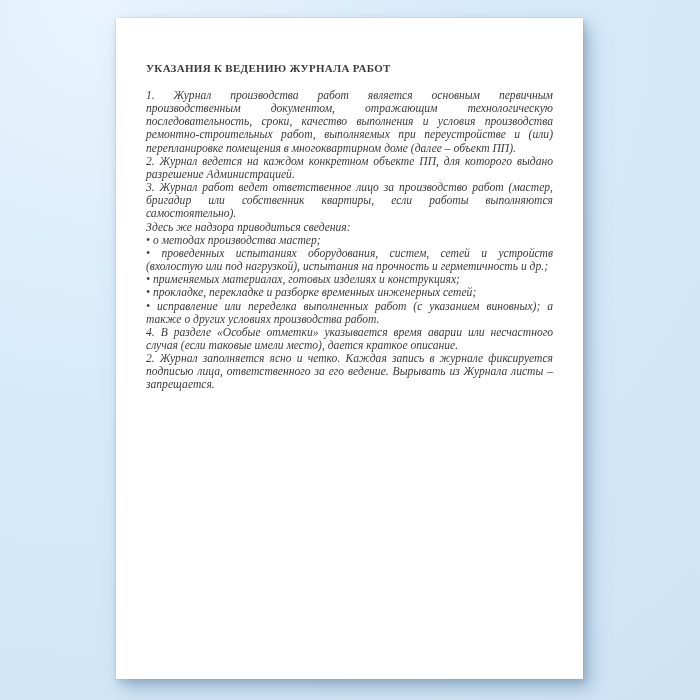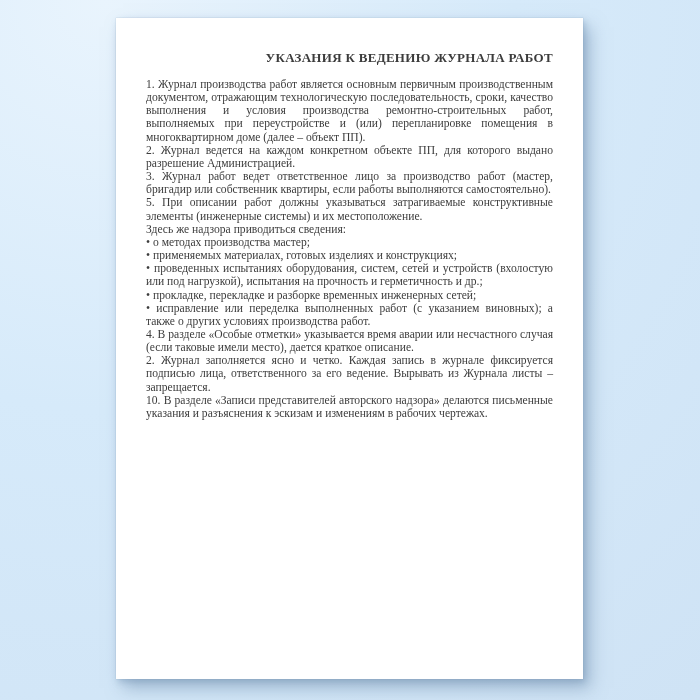--- a/index.html
+++ b/index.html
@@ -35,51 +35,50 @@
     height: 661px;
     background: var(--page);
     box-shadow: 0 0 1px rgba(130,155,185,0.65),
                 2px 3px 6px rgba(110,140,175,0.35),
                 7px 9px 16px var(--shadow);
     padding: 28px 30px 30px 30px;
     font-family: "Liberation Serif", "DejaVu Serif", serif;
     color: var(--text);
   }
   .title {
-    margin: 4px 0 13px 0;
-    font-size: 13px;
+    margin: 15px 0 13px 0;
+    font-size: 11px;
     line-height: 15px;
     font-weight: bold;
-    text-align: right;
+    text-align: left;
     letter-spacing: 0.3px;
     color: var(--text);
   }
   .para {
     margin: 0;
     font-size: 11.6px;
     line-height: 13.15px;
     text-align: justify;
     color: var(--text);
+    font-style: italic;
   }
 </style>
 </head>
 <body>
 
 <div class="scene">
   <div class="page">
     <h1 class="title">УКАЗАНИЯ К ВЕДЕНИЮ ЖУРНАЛА РАБОТ</h1>
     <div>
         <p class="para">1. Журнал производства работ является основным первичным производственным документом, отражающим технологическую последовательность, сроки, качество выполнения и условия производства ремонтно-строительных работ, выполняемых при переустройстве и (или) перепланировке помещения в многоквартирном доме (далее – объект ПП).</p>
         <p class="para">2. Журнал ведется на каждом конкретном объекте ПП, для которого выдано разрешение Администрацией.</p>
         <p class="para">3. Журнал работ ведет ответственное лицо за производство работ (мастер, бригадир или собственник квартиры, если работы выполняются самостоятельно).</p>
-        <p class="para">5. При описании работ должны указываться затрагиваемые конструктивные элементы (инженерные системы) и их местоположение.</p>
         <p class="para">Здесь же надзора приводиться сведения:</p>
         <p class="para">• о методах производства мастер;</p>
+        <p class="para">• проведенных испытаниях оборудования, систем, сетей и устройств (вхолостую или под нагрузкой), испытания на прочность и герметичность и др.;</p>
         <p class="para">• применяемых материалах, готовых изделиях и конструкциях;</p>
-        <p class="para">• проведенных испытаниях оборудования, систем, сетей и устройств (вхолостую или под нагрузкой), испытания на прочность и герметичность и др.;</p>
         <p class="para">• прокладке, перекладке и разборке временных инженерных сетей;</p>
         <p class="para">• исправление или переделка выполненных работ (с указанием виновных); а также о других условиях производства работ.</p>
         <p class="para">4. В разделе «Особые отметки» указывается время аварии или несчастного случая (если таковые имели место), дается краткое описание.</p>
         <p class="para">2. Журнал заполняется ясно и четко. Каждая запись в журнале фиксируется подписью лица, ответственного за его ведение. Вырывать из Журнала листы – запрещается.</p>
-        <p class="para">10. В разделе «Записи представителей авторского надзора» делаются письменные указания и разъяснения к эскизам и изменениям в рабочих чертежах.</p>
       </div>
   </div>
 </div>
 
 </body></html>

